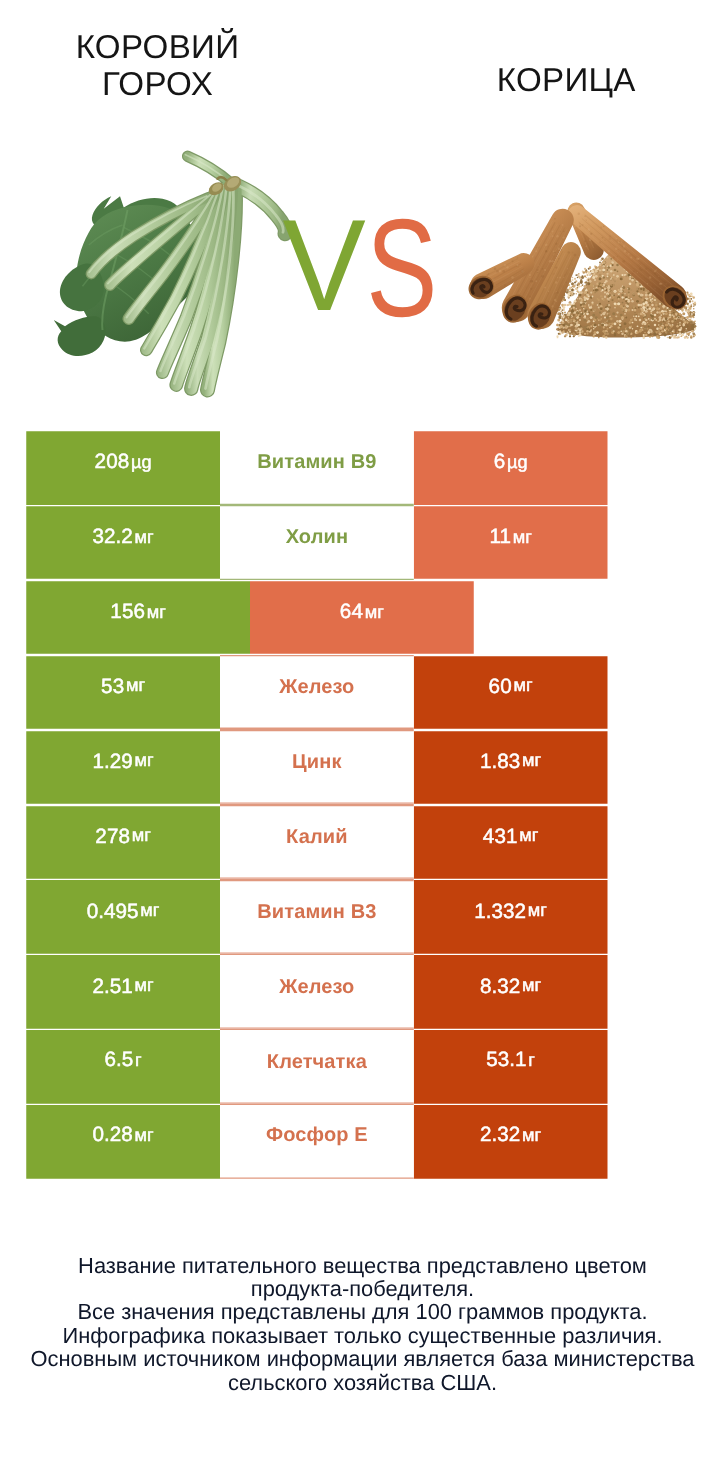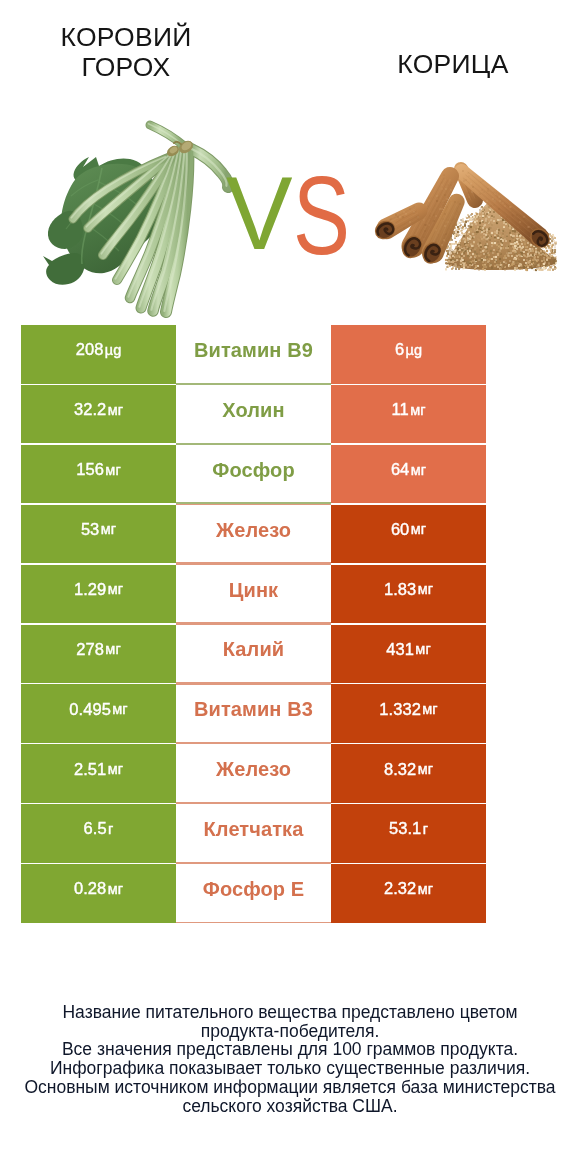--- a/index.html
+++ b/index.html
@@ -20,30 +20,30 @@
   .img-left{position:absolute;left:0;top:0;width:580px;height:215px;}
   .img-right{position:absolute;left:0;top:0;width:580px;height:215px;}
 
   .vs{position:absolute;left:226px;top:57px;height:104px;white-space:nowrap;
       font-size:104px;line-height:104px;font-weight:400;}
   .vs span{display:inline-block;}
   .vs .v{color:#7FA633;transform:scaleX(0.96);transform-origin:left bottom;margin-right:-2px;}
   .vs .s{color:#E16B45;transform:translateY(6px) scaleX(0.82) scaleY(1.07);transform-origin:left bottom;}
 
   
-  .table{position:absolute;left:21px;top:324px;width:465px;}
+  .table{position:absolute;left:21px;top:344px;width:465px;}
   .row{display:flex;height:59.9px;}
   .cell{display:flex;align-items:center;justify-content:center;
         width:179px;box-sizing:border-box;}
   .cell-left,.cell-right{color:#ffffff;font-size:16.5px;font-weight:400;
         letter-spacing:0.05px;-webkit-text-stroke:0.42px #ffffff;}
   .cell-val{background-clip:padding-box;height:58.4px;margin-top:0.75px;
         display:flex;align-items:center;justify-content:center;width:100%;
         padding-bottom:9px;box-sizing:border-box;}
-  .cell-mid{background:#ffffff;font-size:20px;font-weight:700;letter-spacing:0.1px;
+  .cell-mid{background:#ffffff;font-size:16px;font-weight:700;letter-spacing:0.1px;
         padding-bottom:7px;box-sizing:border-box;position:relative;}
   .cell-mid::before,.cell-mid::after{content:"";position:absolute;left:0;right:0;
         height:1.2px;background:currentColor;opacity:0.72;}
   .cell-mid::before{top:0;}
   .cell-mid::after{bottom:0;}
   .row:first-child .cell-mid::before{display:none;}
   .row.win-left .cell-left .cell-val{background:#80A732;}
   .row.win-left .cell-right .cell-val{background:#E16E4A;}
   .row.win-right .cell-left .cell-val{background:#80A732;}
   .row.win-right .cell-right .cell-val{background:#c2410c;}
@@ -2013,21 +2013,20 @@
         </div>
         <div class="cell cell-mid" style="color:#7F9D45">Холин</div>
         <div class="cell cell-right">
           <div class="cell-val">11<span class="unit">мг</span></div>
         </div>
       </div>
       <div class="row win-left">
         <div class="cell cell-left">
           <div class="cell-val">156<span class="unit">мг</span></div>
         </div>
-        <div class="cell cell-mid" style="color:#7F9D45">Фосфор</div>
         <div class="cell cell-right">
           <div class="cell-val">64<span class="unit">мг</span></div>
         </div>
       </div>
       <div class="row win-right">
         <div class="cell cell-left">
           <div class="cell-val">53<span class="unit">мг</span></div>
         </div>
         <div class="cell cell-mid" style="color:#D4714E">Железо</div>
         <div class="cell cell-right">

